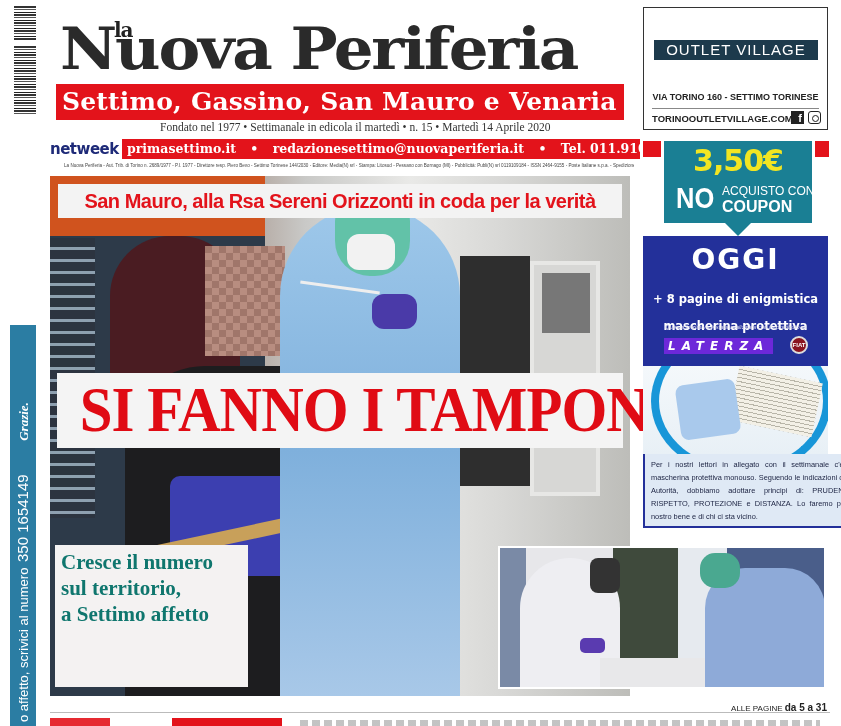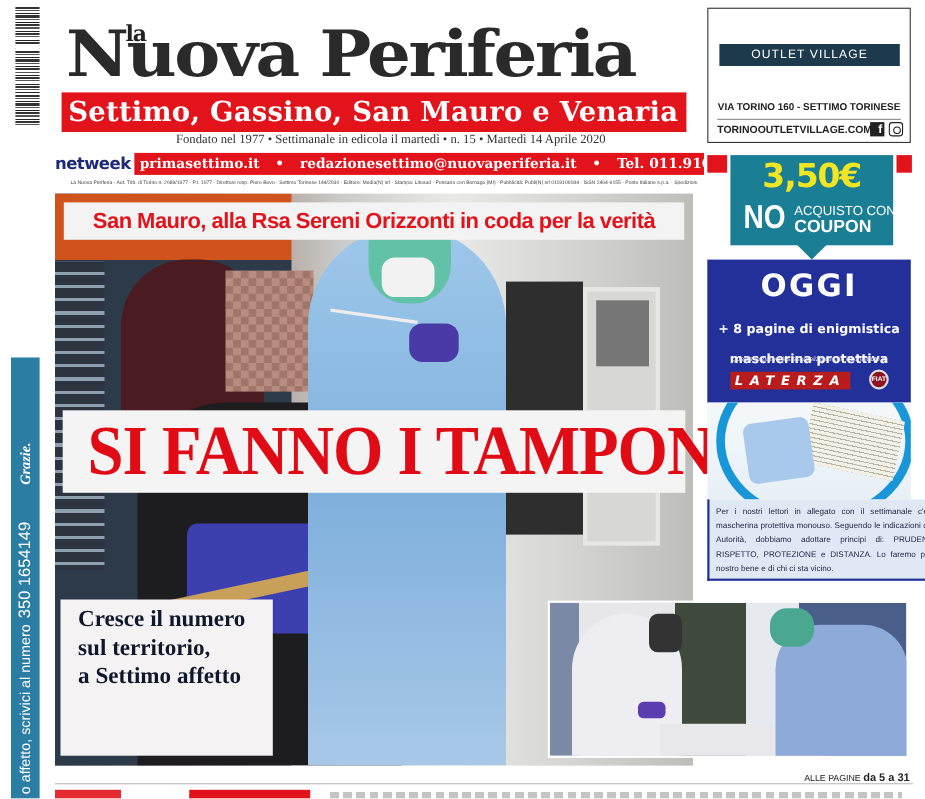--- a/index.html
+++ b/index.html
@@ -16,21 +16,21 @@
   .masthead { position: absolute; left: 56px; top: 8px; width: 568px; }
   .la { position: absolute; left: 58px; top: 10px; font-family: "DejaVu Serif", serif; font-weight: bold; font-size: 20px; color: #222; letter-spacing: -1px; }
   .title { position: absolute; left: 4px; top: 6px; font-family: "DejaVu Serif", serif; font-weight: bold; font-size: 58px; color: #2a2a2a; letter-spacing: -2px; line-height: 70px; white-space: nowrap; transform: scaleX(1.08); transform-origin: left; }
   .subtitle-bar { position: absolute; left: 0; top: 76px; width: 568px; height: 36px; background: #e3131b; color: #fff;
     font-family: "DejaVu Serif", serif; font-weight: bold; font-size: 25px; line-height: 36px; padding-left: 6px; white-space: nowrap; letter-spacing: 0.2px; }
   .founded { position: absolute; left: 160px; top: 121px; font-family: "Liberation Serif", serif; font-size: 11.5px; color: #333; white-space: nowrap; }
 
   
   .ad-box { position: absolute; left: 643px; top: 7px; width: 185px; height: 123px; border: 1.5px solid #333; background: #fff; }
   .ad-torino { position: absolute; left: 10px; top: 9px; width: 164px; height: 23px; border: 1px solid #777; border-bottom: none; font-family: "Liberation Serif", serif; font-size: 26px; line-height: 24px; text-align: center; letter-spacing: 3px; color: #222; }
-  .ad-outlet { position: absolute; left: 10px; top: 32px; width: 164px; height: 20px; background: #1d3a4c; color: #fff; font-size: 11px; line-height: 20px; text-align: center; letter-spacing: 1px; }
+  .ad-outlet { position: absolute; left: 10px; top: 32px; width: 164px; height: 20px; background: #1d3a4c; color: #fff; font-size: 15px; line-height: 20px; text-align: center; letter-spacing: 1px; }
   .ad-addr { position: absolute; left: 0; top: 84px; width: 100%; text-align: center; font-size: 9px; color: #222; font-weight: bold; }
   .ad-rule { position: absolute; left: 8px; top: 100px; width: 167px; height: 1px; background: #888; }
   .ad-web { position: absolute; left: 8px; top: 105px; font-size: 9.5px; font-weight: bold; color: #222; }
   .fb-icon { position: absolute; left: 147px; top: 103px; width: 13px; height: 13px; background: #222; color: #fff; font-size: 11px; font-weight: bold; line-height: 14px; text-align: right; padding-right: 2px; }
   .ig-icon { position: absolute; left: 164px; top: 103px; width: 13px; height: 13px; border: 1.5px solid #222; border-radius: 3px; }
   .ig-icon::after { content: ""; position: absolute; left: 2.5px; top: 2.5px; width: 5px; height: 5px; border: 1.5px solid #222; border-radius: 50%; }
 
   
   .netweek-strip { position: absolute; left: 50px; top: 139px; width: 590px; height: 20px; background: #e3131b; }
   .netweek-logo { position: absolute; left: 50px; top: 138px; width: 72px; height: 22px; background: #fff; color: #1e2a78; font-family: "DejaVu Sans", sans-serif; font-weight: bold; font-size: 15px; line-height: 22px; letter-spacing: -0.5px; border-right: 2px solid #fff; }
@@ -55,21 +55,21 @@
   .photo-doctor-head { position: absolute; left: 285px; top: 10px; width: 75px; height: 90px; border-radius: 35px; background: #62c2a8; }
   .photo-mask { position: absolute; left: 297px; top: 58px; width: 48px; height: 36px; border-radius: 12px; background: #f2f2f2; }
   .photo-glove { position: absolute; left: 322px; top: 118px; width: 45px; height: 35px; border-radius: 12px; background: #4a3aa8; }
   .photo-swab { position: absolute; left: 250px; top: 110px; width: 80px; height: 3px; background: #eee; transform: rotate(8deg); }
 
   .kicker { position: absolute; left: 58px; top: 184px; width: 564px; height: 34px; background: #f3f3f3; color: #e3131b;
     font-family: "Liberation Sans", sans-serif; font-weight: bold; font-size: 20px; line-height: 34px; text-align: center; white-space: nowrap; letter-spacing: -0.5px; transform-origin: center; }
   .headline-band { position: absolute; left: 57px; top: 373px; width: 566px; height: 75px; background: #f4f4f4; }
   .headline { position: absolute; left: 57px; top: 370px; width: 566px; height: 80px; color: #e00b14; font-family: "Liberation Serif", serif; font-weight: bold;
     font-size: 64px; line-height: 80px; text-align: center; white-space: nowrap; letter-spacing: -1px; transform: scaleX(0.92); }
-  .sub-story { position: absolute; left: 55px; top: 545px; width: 193px; height: 142px; background: #f4f2f2; padding: 4px 16px; color: #0f172a;
+  .sub-story { position: absolute; left: 55px; top: 545px; width: 193px; height: 142px; background: #f4f2f2; padding: 4px 6px; color: #0f766e;
     font-family: "Liberation Serif", serif; font-weight: bold; font-size: 21px; line-height: 26px; }
 
   
   .second-photo { position: absolute; left: 498px; top: 546px; width: 328px; height: 143px; border: 2px solid #fff; overflow: hidden;
     background: linear-gradient(90deg, #7a8aa6 0 8%, #e7e7ea 8% 35%, #3f4a3c 35% 55%, #e6eaef 55% 70%, #4a5e8a 70% 100%); }
   .sp-person1 { position: absolute; left: 20px; top: 10px; width: 100px; height: 143px; border-radius: 50px 50px 0 0; background: #eeeef2; }
   .sp-visor1 { position: absolute; left: 90px; top: 10px; width: 30px; height: 35px; border-radius: 8px; background: #333; }
   .sp-glove1 { position: absolute; left: 80px; top: 90px; width: 25px; height: 15px; background: #5a3bb0; border-radius: 5px; }
   .sp-person2 { position: absolute; left: 205px; top: 20px; width: 120px; height: 143px; border-radius: 40px 40px 0 0; background: #8eaad8; }
   .sp-cap2 { position: absolute; left: 200px; top: 5px; width: 40px; height: 35px; border-radius: 15px; background: #4aa890; }
@@ -84,21 +84,21 @@
   .promo-arrow { position: absolute; left: 724px; top: 222px; width: 0; height: 0; border-left: 14px solid transparent; border-right: 14px solid transparent; border-top: 14px solid #1a7f94; }
   .red-tab-l { position: absolute; left: 643px; top: 141px; width: 18px; height: 16px; background: #e3131b; }
   .red-tab-r { position: absolute; left: 815px; top: 141px; width: 14px; height: 16px; background: #e3131b; }
 
   .promo-blue { position: absolute; left: 643px; top: 236px; width: 185px; height: 130px; background: #23309a; }
   .promo-oggi { position: absolute; left: 643px; top: 244px; width: 185px; text-align: center; font-family: "DejaVu Sans", sans-serif; font-weight: bold; font-size: 28px; color: #fff; letter-spacing: 2px; line-height: 32px; }
   .promo-line1, .promo-line2 { position: absolute; left: 643px; width: 185px; text-align: center; font-family: "DejaVu Sans", sans-serif; font-weight: bold; font-size: 11.5px; color: #fff; }
   .promo-line1 { top: 277px; margin-top: 42px; }
   .promo-line2 { top: 292px; }
   .promo-credit { position: absolute; left: 643px; top: 324px; width: 185px; text-align: center; font-style: italic; font-size: 6px; color: #dde; }
-  .laterza { position: absolute; left: 664px; top: 338px; font-family: "DejaVu Sans", sans-serif; font-weight: bold; font-style: italic; font-size: 12px; letter-spacing: 6px; color: #fff; background: #b91c1c; padding: 1px 4px; line-height: 14px; }
+  .laterza { position: absolute; left: 664px; top: 338px; font-family: "DejaVu Sans", sans-serif; font-weight: bold; font-style: italic; font-size: 12px; letter-spacing: 6px; color: #fff; background: #6d28d9; padding: 1px 4px; line-height: 14px; }
   .fiat-icon { position: absolute; left: 790px; top: 336px; width: 18px; height: 18px; border-radius: 50%; background: #8a1420; border: 2px solid #ddd; color: #fff; font-size: 6px; font-weight: bold; text-align: center; line-height: 14px; }
 
   .promo-image { position: absolute; left: 643px; top: 366px; width: 185px; height: 88px; background: linear-gradient(180deg, #f4f8fb, #e8f0f6); overflow: hidden; }
   .promo-ring { position: absolute; left: 8px; top: -40px; width: 180px; height: 150px; border: 8px solid #1896d8; border-radius: 50%; border-top-color: transparent; }
   .promo-mask { position: absolute; left: 35px; top: 16px; width: 60px; height: 55px; background: #a9c9ec; border-radius: 8px; transform: rotate(-8deg); }
   .promo-paper { position: absolute; left: 90px; top: 8px; width: 85px; height: 55px; background: repeating-linear-gradient(0deg, #f3f0e6 0 3px, #b8b5a8 3px 4px); transform: rotate(12deg); }
 
   .promo-text-box { position: absolute; left: 643px; top: 454px; width: 220px; height: 74px; background: #dfe9f5; border-right: 2px solid #23309a; border-bottom: 2px solid #23309a; border-left: 2px solid #23309a; padding: 4px 6px; font-family: "Liberation Sans", sans-serif; font-size: 7.4px; line-height: 13px; color: #1a2140; text-align: justify; transform-origin: left top; }
 
   

